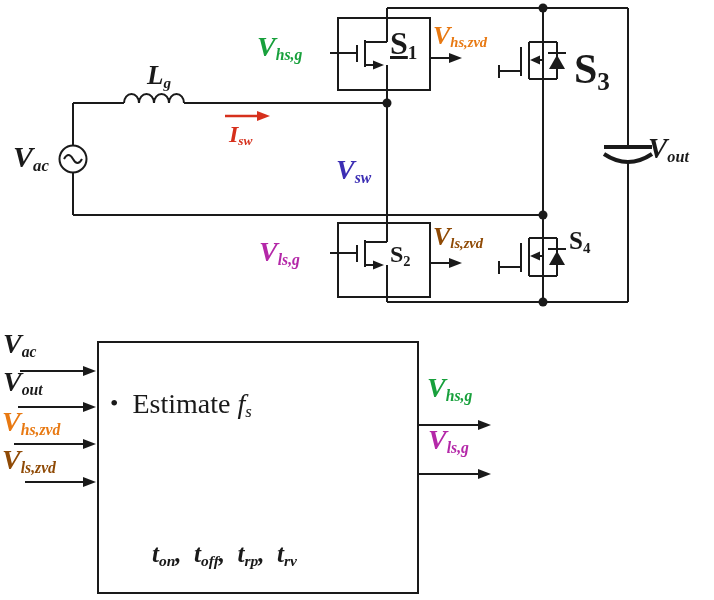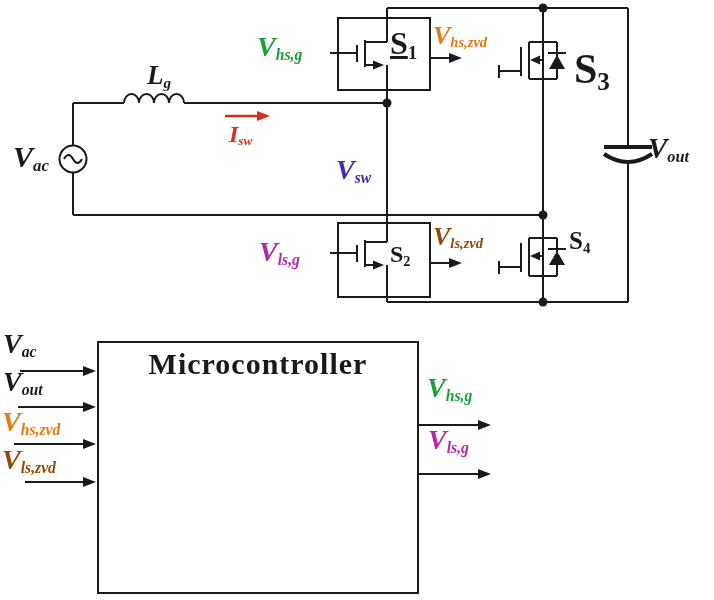--- a/index.html
+++ b/index.html
@@ -193,19 +193,20 @@
   <div class="lbl" style="left:3px;top:368px;font-size:28px;"><span>V</span><sub>out</sub></div>
 
   <div class="lbl orange" style="left:2px;top:408px;font-size:28px;"><span>V</span><sub>hs,zvd</sub></div>
 
   <div class="lbl brown" style="left:2px;top:446px;font-size:28px;"><span>V</span><sub>ls,zvd</sub></div>
 
   <div class="lbl green" style="left:427px;top:374px;font-size:28px;"><span>V</span><sub>hs,g</sub></div>
 
   <div class="lbl magenta" style="left:428px;top:426px;font-size:28px;"><span>V</span><sub>ls,g</sub></div>
 
-  <div class="mcu-title">Microcontroller</div>
-
-
-
-
+
+  <div class="mcu-line" style="left:110px;top:388px;"><span class="bullet">•</span><span>Estimate </span><i>f</i><sub>s</sub></div>
+
+
+
+  <div class="mcu-timing"><i>t</i><sub>on</sub><span>,  </span><i>t</i><sub>off</sub><span>,  </span><i>t</i><sub>rp</sub><span>,  </span><i>t</i><sub>rv</sub><span></span></div>
 
 </div>
 
 </body></html>

